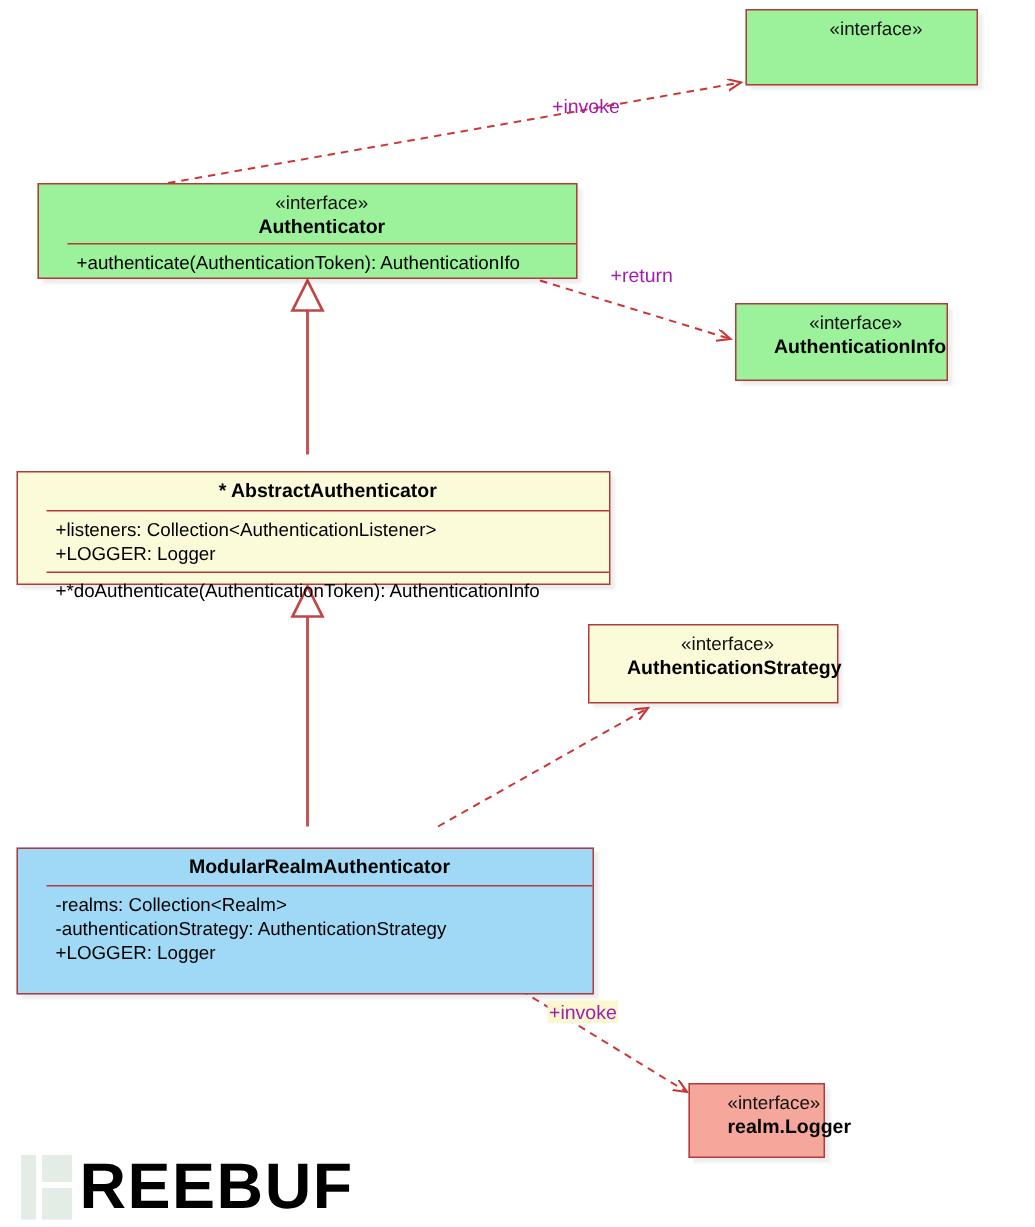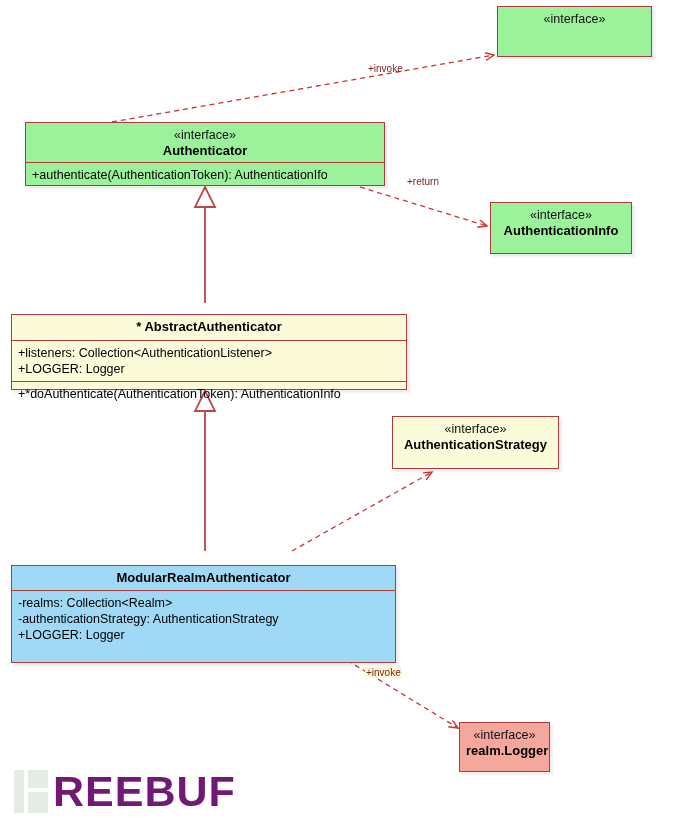--- a/index.html
+++ b/index.html
@@ -25,20 +25,21 @@
 
   
   .uml-box {
     position: absolute;
     box-sizing: border-box;
     border: 1.5px solid #b33a3a;
     box-shadow: 3px 3px 2px rgba(0,0,0,0.07);
     font-size: 12.5px;
     line-height: 1.28;
     z-index: 5;
+    padding-left: 19px;
   }
   .uml-box .compartment {
     box-sizing: border-box;
     padding: 4px 6px;
   }
   .uml-box .compartment + .compartment {
     border-top: 1.5px solid #b33a3a;
   }
   .comp-head {
     text-align: center;
@@ -79,22 +80,22 @@
   #box-realm                { left: 459px; top: 722px; width: 91px; height: 50px; }
 
   
   #box-authenticator .comp-head { height: 39px; }
   #box-abstract-authenticator .comp-head { height: 25px; }
   #box-modular-realm-authenticator .comp-head { height: 24px; }
 
   
   .edge-label {
     position: absolute;
-    font-size: 10px;
-    color: #7f1d1d;
+    font-size: 13px;
+    color: #a21caf;
     white-space: nowrap;
     z-index: 7;
   }
   .edge-label.highlight {
     background: #fbf8d0;
     padding: 0 1px;
   }
   #label-invoke-token { left: 368px; top: 63px; }
   #label-return       { left: 407px; top: 176px; }
   #label-invoke-realm { left: 365px; top: 667px; }
@@ -130,21 +131,21 @@
   #watermark .wm-mark .bar-h2 {
     position: absolute;
     left: 14px; top: 22px;
     width: 20px; height: 21px;
     background: #e4ece6;
   }
   #watermark .wm-text {
     font-size: 43px;
     font-weight: bold;
     letter-spacing: 1px;
-    color: #701a75;
+    color: #000000;
     line-height: 43px;
   }
 
   svg#edges {
     position: absolute;
     left: 0; top: 0;
     width: 690px; height: 818px;
     z-index: 3;
     pointer-events: none;
   }

